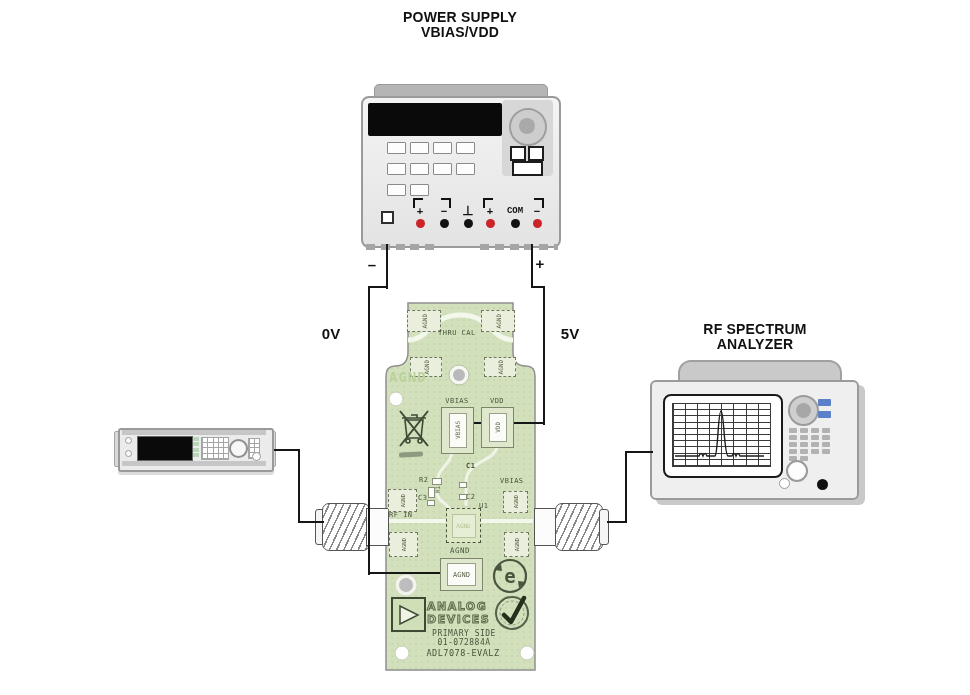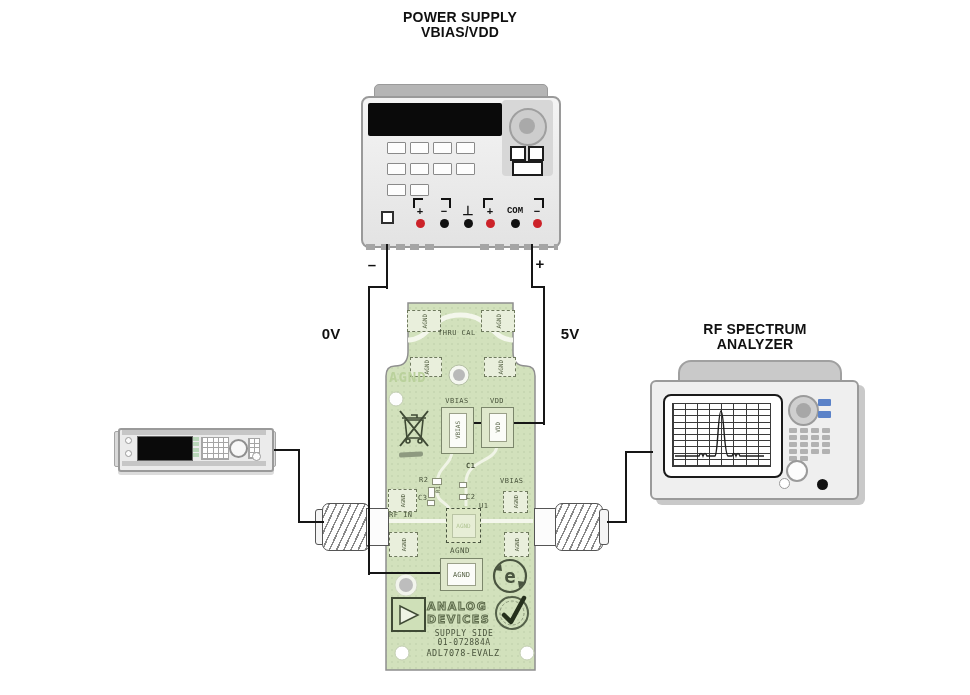--- a/index.html
+++ b/index.html
@@ -368,17 +368,17 @@
       <span class="vtext" style="font-size:5.5px;">AGND</span>
     </div>
 
   <div class="silk" style="left:445px;top:546px;width:30px;text-align:center;font-size:7.5px;">AGND</div>
   <div class="pad" style="left:440px;top:558px;width:41px;height:31px;">
     <div class="pad-inner" style="width:27px;height:21px;font-family:'DejaVu Sans Mono',monospace;font-size:7px;color:#5a6649;">AGND</div>
   </div>
 
   <div class="brand" style="left:427px;top:600px;">ANALOG</div>
   <div class="brand" style="left:427px;top:613px;">DEVICES</div>
-  <div class="silk" style="left:404px;top:629px;width:120px;text-align:center;font-size:8px;">SUPPLY SIDE</div>
+  <div class="silk" style="left:404px;top:629px;width:120px;text-align:center;font-size:8px;">PRIMARY SIDE</div>
   <div class="silk" style="left:404px;top:638px;width:120px;text-align:center;font-size:8px;">01-072884A</div>
   <div class="silk" style="left:398px;top:648px;width:130px;text-align:center;font-size:8.5px;">ADL7078-EVALZ</div>
 
 </div>
 
 </body></html>

